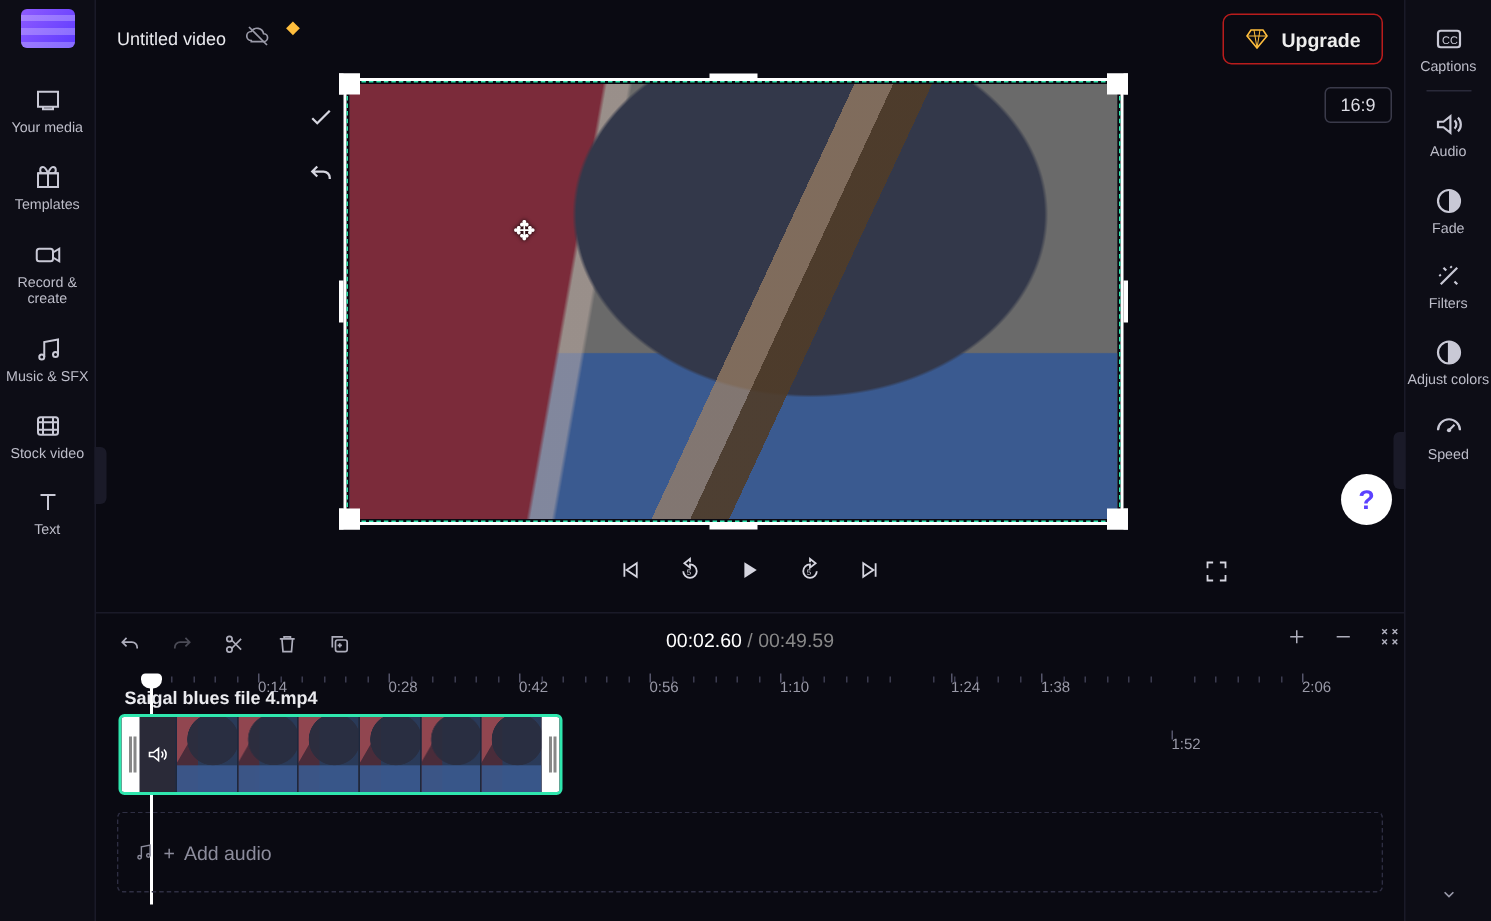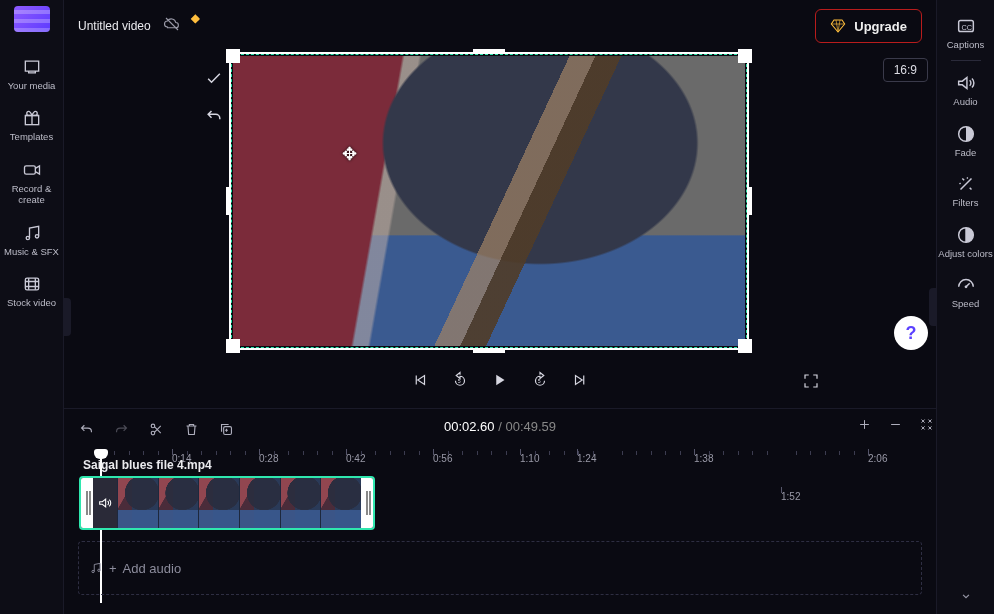--- a/index.html
+++ b/index.html
@@ -166,20 +166,28 @@
       <div class="lbl">Music &amp; SFX</div>
     </div>
     <div class="nav-item">
       <div class="ico">
           <svg viewBox="0 0 24 24">
             <rect x="4" y="5" width="16" height="14" rx="2"></rect>
             <path d="M4 9h16M4 15h16M8 5v14M16 5v14"></path>
           </svg>
         </div>
       <div class="lbl">Stock video</div>
+    </div>
+    <div class="nav-item">
+      <div class="ico">
+          <svg viewBox="0 0 24 24">
+            <path d="M6 6h12M12 6v12"></path>
+          </svg>
+        </div>
+      <div class="lbl">Text</div>
     </div>
   </div>
 
   <div class="center">
 
     <div class="topbar">
       <div class="title">Untitled video</div>
       <div class="cloud-off"><svg viewBox="0 0 24 24">
             <path d="M6 16a4 4 0 010-8 6 6 0 0111 2 3.5 3.5 0 010 7H6z"></path>
             <path d="M4 4l16 16"></path>
@@ -313,21 +321,21 @@
           <div class="minor" style="left: 297px;"></div>
           <div class="minor" style="left: 311.5px;"></div>
           <div class="minor" style="left: 326px;"></div>
           <div class="minor" style="left: 340.5px;"></div>
           <div class="tick" style="left: 442px;">1:10</div>
           <div class="minor" style="left: 369.5px;"></div>
           <div class="minor" style="left: 384px;"></div>
           <div class="minor" style="left: 398.5px;"></div>
           <div class="minor" style="left: 413px;"></div>
           <div class="minor" style="left: 427.5px;"></div>
-          <div class="tick" style="left: 499px;">1:24</div>
+          <div class="tick" style="left: 556px;">1:24</div>
           <div class="minor" style="left: 456.5px;"></div>
           <div class="minor" style="left: 471px;"></div>
           <div class="minor" style="left: 485.5px;"></div>
           <div class="minor" style="left: 500px;"></div>
           <div class="minor" style="left: 514.5px;"></div>
           <div class="tick" style="left: 616px;">1:38</div>
           <div class="minor" style="left: 543.5px;"></div>
           <div class="minor" style="left: 558px;"></div>
           <div class="minor" style="left: 572.5px;"></div>
           <div class="minor" style="left: 587px;"></div>

